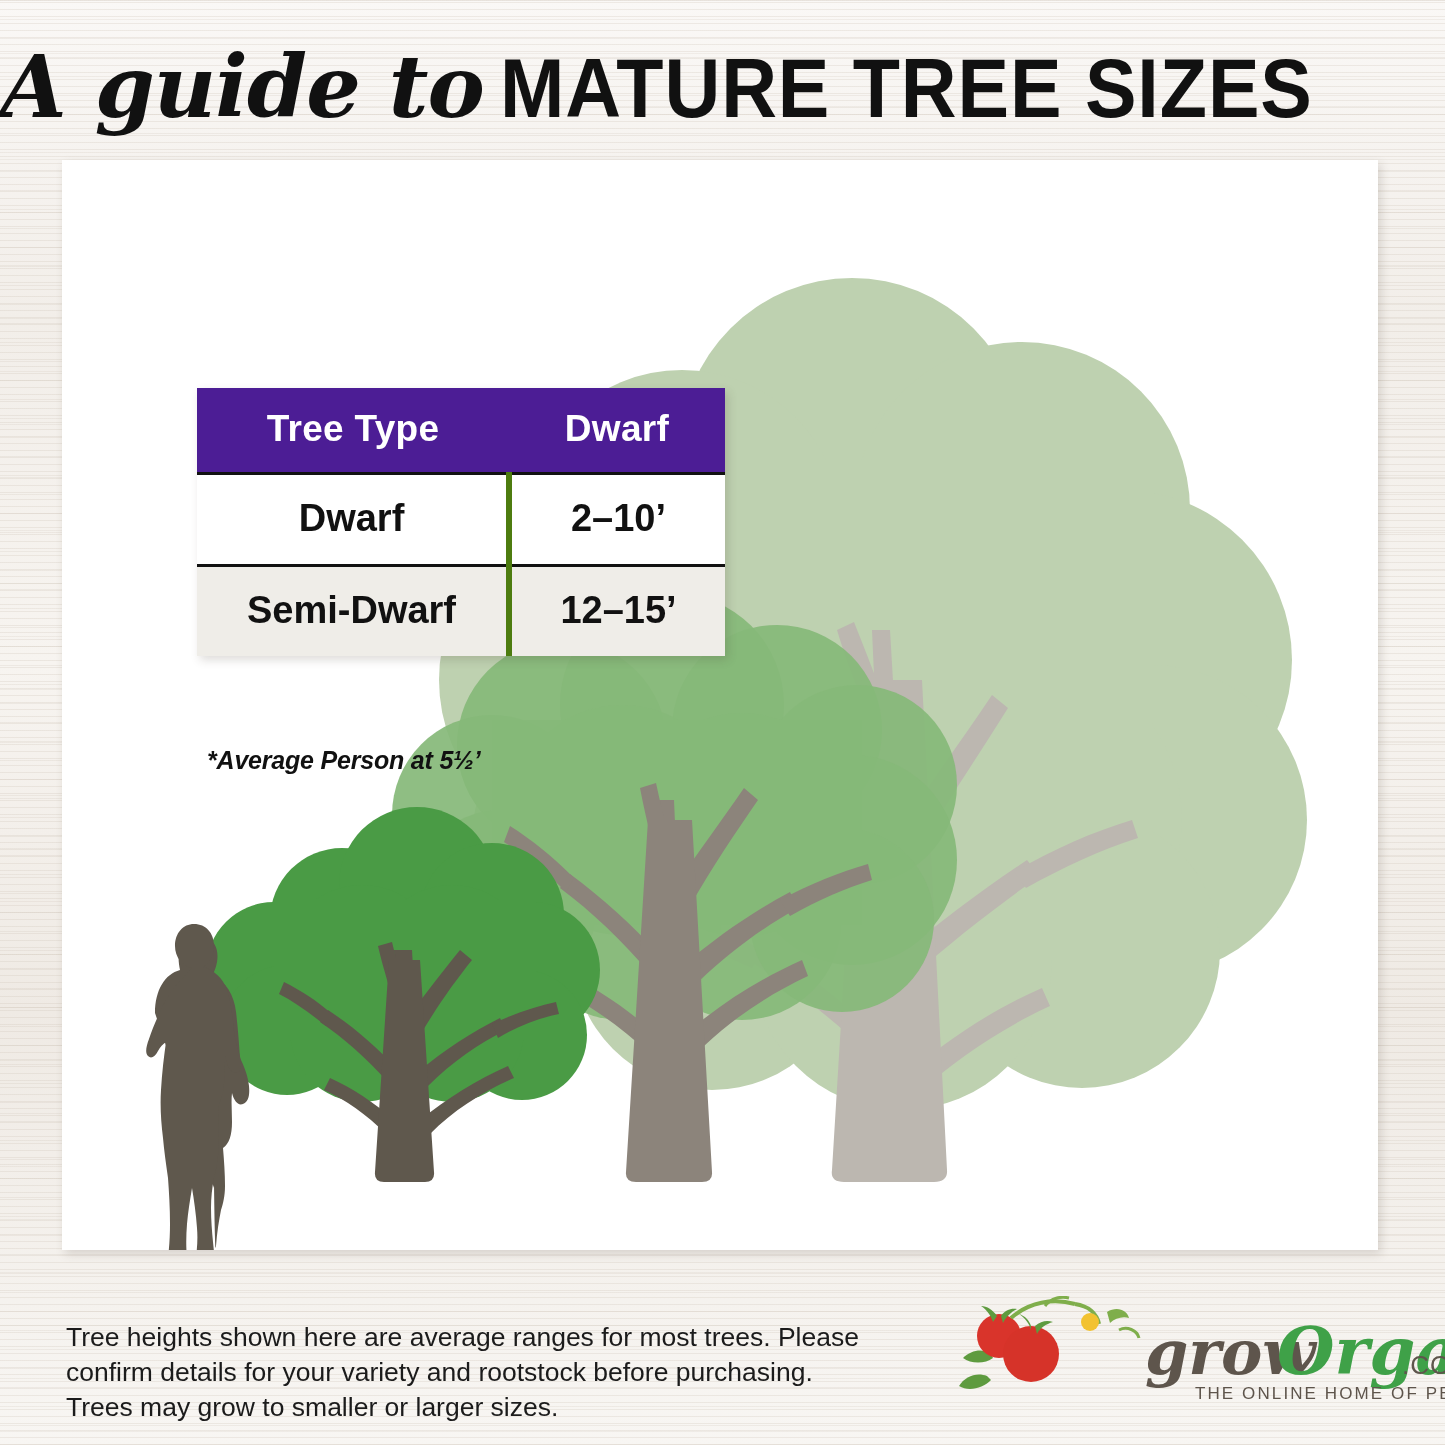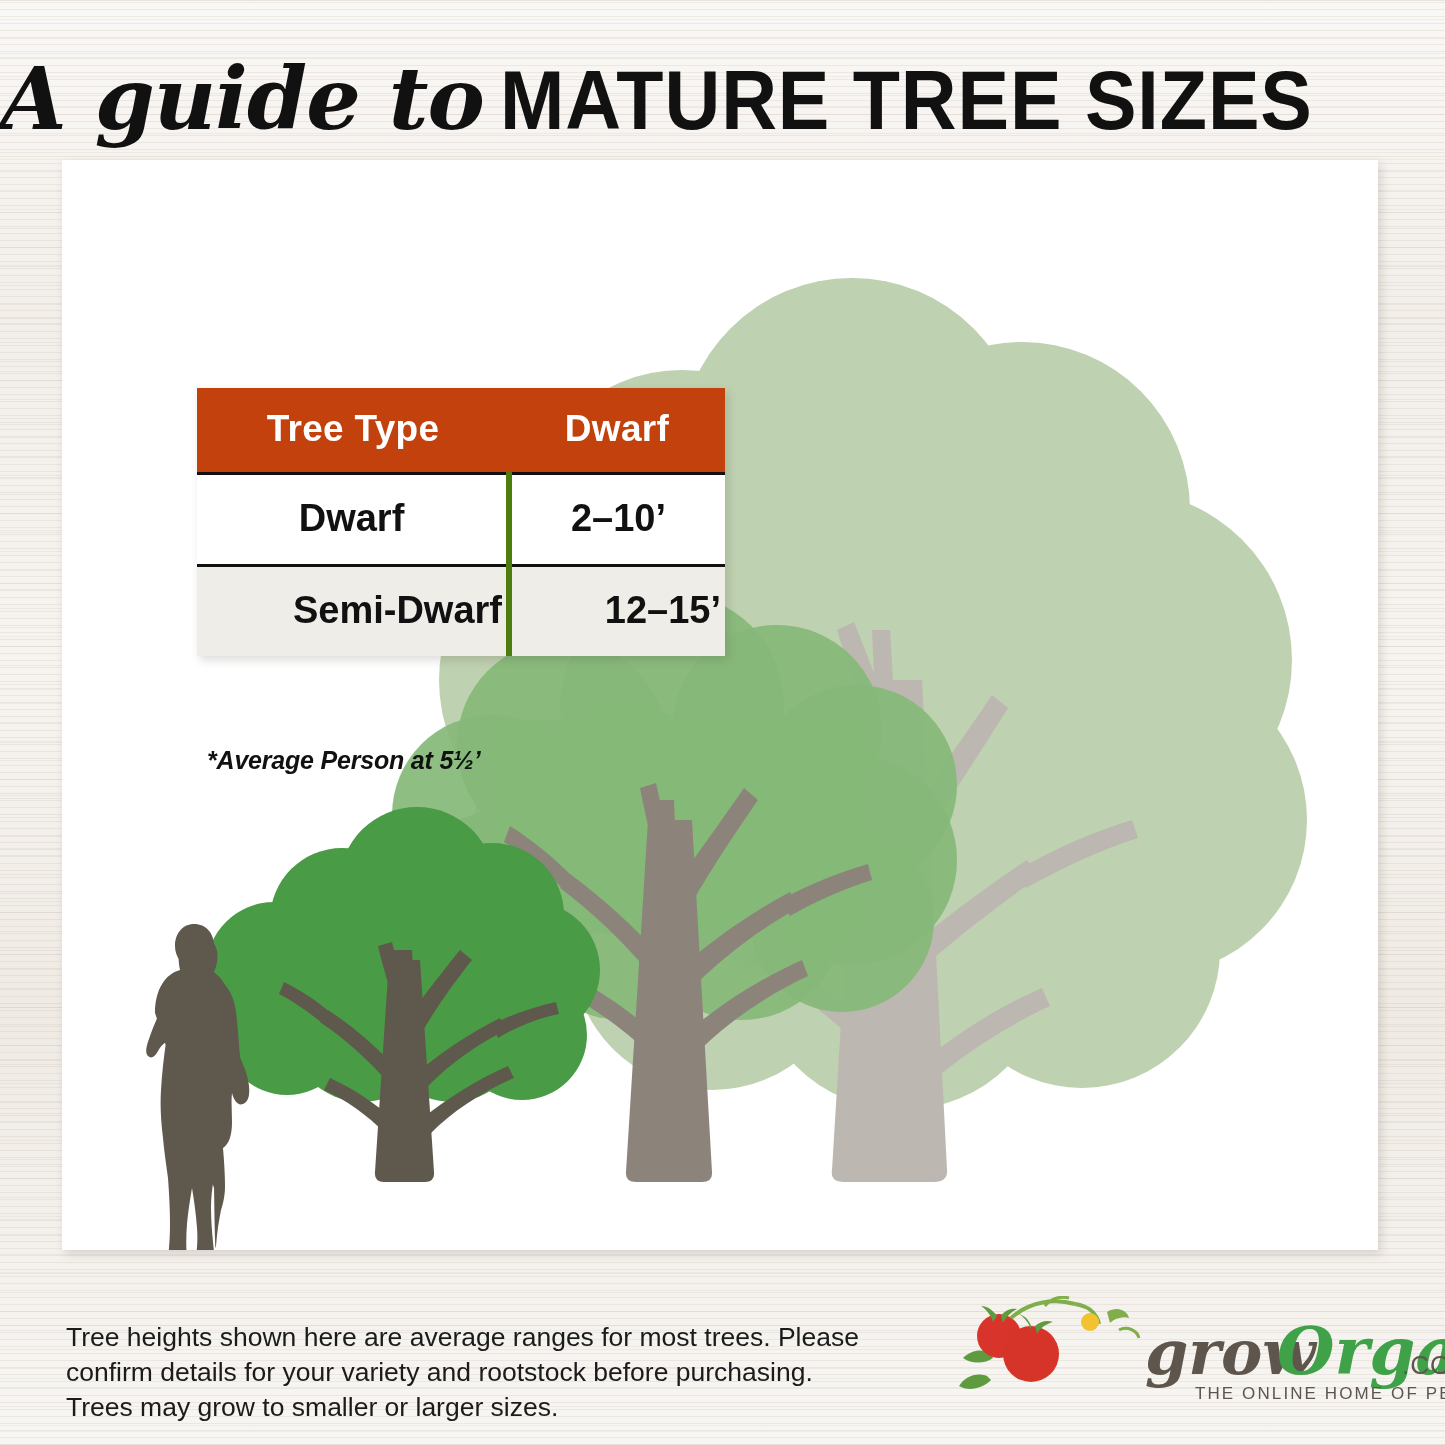--- a/index.html
+++ b/index.html
@@ -35,21 +35,21 @@
         rgba(160,142,120,0.10) 1px,
         rgba(255,255,255,0) 1px,
         rgba(255,255,255,0) 53px),
       linear-gradient(180deg, #faf8f6 0%, #f2eee9 22%, #f7f4f0 46%, #efeae4 70%, #f8f6f3 100%);
   }
 
   
   .title {
     position: absolute;
     left: 0;
-    top: 56px;
+    top: 44px;
     width: 1167px;
     text-align: center;
     white-space: nowrap;
     color: #111111;
     line-height: 1;
   }
   .title-script {
     font-family: "DejaVu Serif", serif;
     font-style: italic;
     font-weight: bold;
@@ -103,37 +103,37 @@
     width: 528px;
     table-layout: fixed;
   }
   table.sizes th, table.sizes td {
     text-align: center;
     font-family: "Liberation Sans Narrow", "Liberation Sans", sans-serif;
     font-weight: bold;
     color: #111111;
   }
   table.sizes thead th {
-    background: #c2410c;
+    background: #4c1d95;
     color: #ffffff;
     font-size: 37px;
     padding: 20px 4px 22px 4px;
     border: none;
     letter-spacing: 0.3px;
     text-align: center;
   }
   table.sizes tbody td {
     font-size: 38px;
     padding: 22px 4px 24px 4px;
     background: #ffffff;
     border-top: 3px solid #111111;
     border-bottom: 3px solid #111111;
   }
   table.sizes tbody tr:last-child td { border-bottom: none; }
-  table.sizes tbody tr.alt td { background: #EFEDE8; text-align: right; }
+  table.sizes tbody tr.alt td { background: #EFEDE8; }
   table.sizes tbody td.col-type { border-right: 6px solid #4d7c0f; }
   table.sizes col.c1 { width: 312px; }
   table.sizes col.c2 { width: 216px; }
 
   .table-note {
     position: absolute;
     left: 145px;
     top: 586px;
     font-family: "Liberation Sans", sans-serif;
     font-style: italic;

